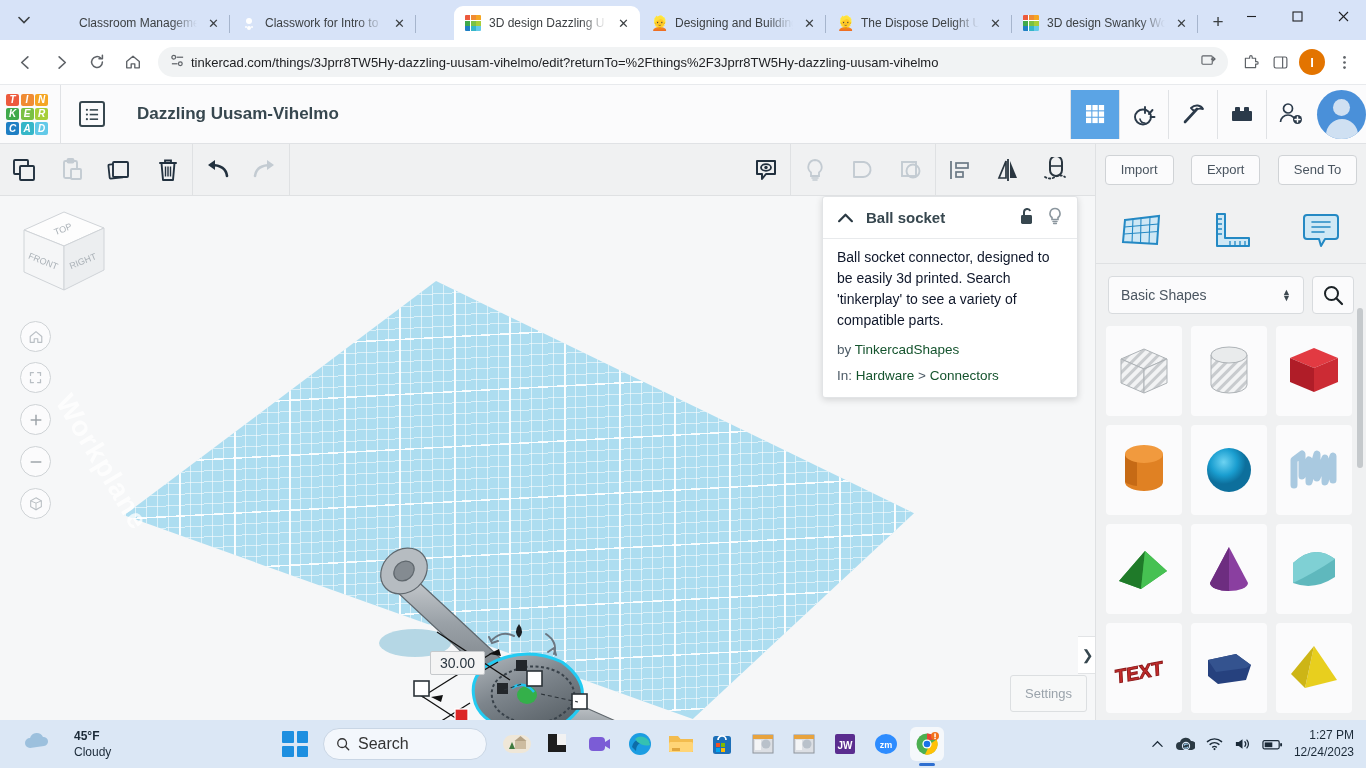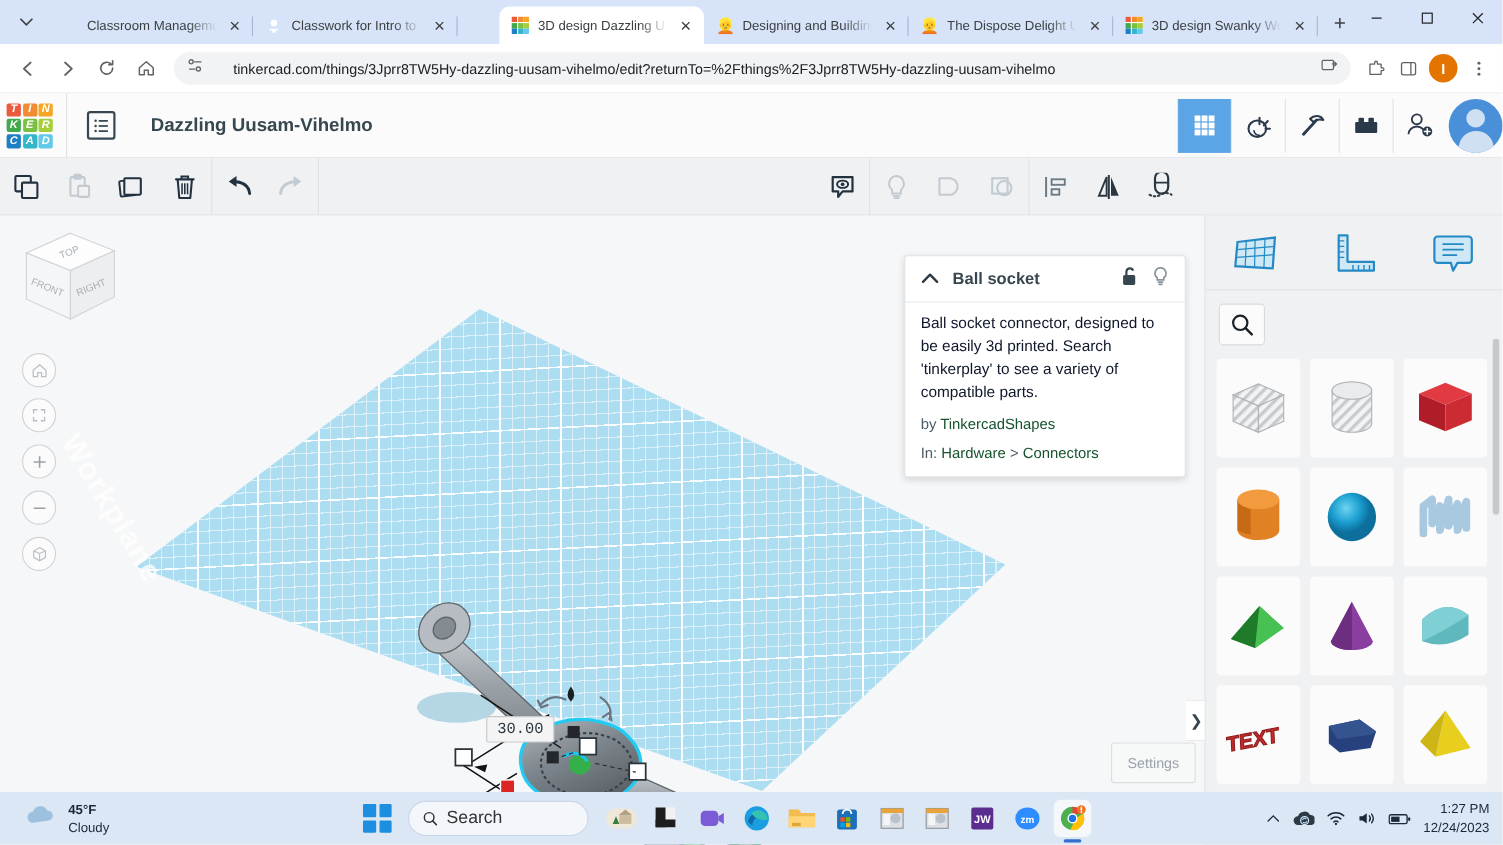--- a/index.html
+++ b/index.html
@@ -86,21 +86,21 @@
   .omnibar {
     height: 45px; background: #fff; display: flex; align-items: center;
     padding: 0 8px; gap: 2px; border-bottom: 1px solid #e8eaed;
   }
   .nav-btn {
     width: 34px; height: 34px; border-radius: 50%; flex: none;
     display: flex; align-items: center; justify-content: center; color: #5f6368;
   }
   .urlbar {
     flex: 1; height: 30px; background: #f1f3f4; border-radius: 16px;
-    display: flex; align-items: center; padding: 0 12px; gap: 27px;
+    display: flex; align-items: center; padding: 0 12px; gap: 6px;
     margin: 0 6px; min-width: 0;
   }
   .url-text {
     font-size: 13px; color: #202124; white-space: nowrap;
     overflow: hidden; text-overflow: ellipsis; flex: 1;
   }
   .omni-icon {
     width: 28px; height: 28px; display: flex; align-items: center;
     justify-content: center; color: #5f6368; flex: none; border-radius: 50%;
   }
@@ -218,21 +218,21 @@
   .nav-circle {
     position: absolute; left: 20px; width: 31px; height: 31px; border-radius: 50%;
     border: 1px solid #cfd3d6; background: rgba(255,255,255,.55);
     display: flex; align-items: center; justify-content: center; color: #b9bfc4;
   }
 
   
   .prop-panel {
     position: absolute; left: 822px; top: 0px; width: 256px;
     background: #fff; border: 1px solid #e2e4e6; border-radius: 3px;
-    box-shadow: 0 2px 7px rgba(0,0,0,.14); z-index: 20; margin-top: 36px;
+    box-shadow: 0 2px 7px rgba(0,0,0,.14); z-index: 20;
   }
   .prop-head {
     height: 42px; display: flex; align-items: center; padding: 0 14px; gap: 12px;
     border-bottom: 1px solid #e8eaec;
   }
   .prop-title { font-size: 15px; font-weight: bold; color: #37474f; flex: 1; }
   .prop-swatches { display: flex; justify-content: center; gap: 46px; padding: 20px 0 6px; }
   .sw-item { display: flex; flex-direction: column; align-items: center; gap: 8px; }
   .sw-circle { width: 48px; height: 48px; border-radius: 50%; }
   .sw-solid {
@@ -301,21 +301,21 @@
   .sp-scroll {
     position: absolute; right: 3px; top: 112px; width: 6px; height: 160px;
     background: #c5c9cc; border-radius: 3px;
   }
 
   
   .taskbar {
     position: absolute; left: 0; bottom: 0; width: 1366px; height: 48px;
     background: #dbe7f5; display: flex; align-items: center;
   }
-  .tb-weather { display: flex; align-items: center; gap: 10px; padding-left: 22px; width: 330px; }
+  .tb-weather { display: flex; align-items: center; gap: 22px; padding-left: 22px; width: 282px; }
   .weather-txt { font-size: 12px; color: #1b2a38; line-height: 1.35; }
   .weather-txt b { font-weight: bold; }
   .tb-center-items { display: flex; align-items: center; gap: 7px; }
   .tb-start {
     width: 26px; height: 26px; display: grid;
     grid-template-columns: 1fr 1fr; grid-template-rows: 1fr 1fr; gap: 3px;
   }
   .tb-start i { background: #1d8fe0; border-radius: 1px; }
   .tb-search {
     width: 164px; height: 32px; background: #f3f7fc; border: 1px solid #c9d6e5;
@@ -652,20 +652,25 @@
     </div>
     <div class="tb-btn">
       <svg width="28" height="26" viewBox="0 0 28 26">
         <path d="M8 5 a6 6 0 0112 0 v8 a6 6 0 01-12 0 Z" fill="none" stroke="#2a3640" stroke-width="2"></path>
         <path d="M8 9 h12" stroke="#2a3640" stroke-width="1.6"></path>
         <path d="M3 20 q5 3 10 0 q5 -3 10 0" fill="none" stroke="#2a3640" stroke-width="1.8" stroke-dasharray="1.5 2.5" stroke-linecap="round"></path>
       </svg>
     </div>
   </div>
 
+  <div class="tb-right">
+    <div class="tb-pill">Import</div>
+    <div class="tb-pill">Export</div>
+    <div class="tb-pill">Send To</div>
+  </div>
 </div>
 
 <div class="tc-body">
 
   <div class="canvas">
 
     <div class="workplane">
       <div class="wp-grid"></div>
     </div>
     <div class="wp-label">Workplane</div>
@@ -755,21 +760,21 @@
       </g>
       <path d="M519 428 q6 8 0 14 q-6 -6 0 -14 Z" fill="#1b1f23"></path>
 
       <g stroke="#2b3238" stroke-width="1.1" stroke-dasharray="4 3" fill="none">
         <path d="M468 527 L540 531"></path>
           <path d="M541 498 L578 506"></path>
         <path d="M504 494 L522 488"></path>
       </g>
     </svg>
 
-    <div class="dim-label" style="left:442px; top:455px;font-family:Liberation Mono, monospace;">30.00</div>
+    <div class="dim-label" style="left:430px; top:455px;">30.00</div>
 
     <svg class="viewcube" viewBox="0 0 100 100">
       <path d="M50 6 L90 22 L50 40 L10 24 Z" fill="#fdfdfd" stroke="#d0d4d8" stroke-width="1"></path>
       <path d="M10 24 L50 40 L50 84 L10 66 Z" fill="#f5f6f7" stroke="#d0d4d8" stroke-width="1"></path>
       <path d="M50 40 L90 22 L90 64 L50 84 Z" fill="#eceef0" stroke="#d0d4d8" stroke-width="1"></path>
       <text x="50" y="26" font-size="9" fill="#aab1b7" text-anchor="middle" transform="rotate(-21 50 26)" font-family="Liberation Sans">TOP</text>
       <text x="28" y="58" font-size="9" fill="#aab1b7" text-anchor="middle" transform="rotate(22 28 58)" font-family="Liberation Sans">FRONT</text>
       <text x="70" y="58" font-size="9" fill="#aab1b7" text-anchor="middle" transform="rotate(-22 70 58)" font-family="Liberation Sans">RIGHT</text>
     </svg>
 
@@ -870,20 +875,27 @@
       </div>
       <div class="shape-tool">
         <svg width="44" height="40" viewBox="0 0 44 40">
           <path d="M8 5 h28 a3 3 0 013 3 v18 a3 3 0 01-3 3 H26 l-4 7 l-2 -7 H8 a3 3 0 01-3 -3 V8 a3 3 0 013 -3Z" fill="#cfe8f5" stroke="#2489c4" stroke-width="2" stroke-linejoin="round"></path>
           <path d="M13 12 h18 M13 17 h18 M13 22 h12" stroke="#2489c4" stroke-width="1.6" stroke-linecap="round"></path>
         </svg>
       </div>
     </div>
 
     <div class="shape-selector">
+      <div class="shape-dropdown">
+        <span>Basic Shapes</span>
+        <span class="dd-arrows">
+          <span>▲</span>
+            <span>▼</span>
+        </span>
+      </div>
       <div class="shape-search">
         <svg width="22" height="22" viewBox="0 0 22 22">
             <circle cx="9.5" cy="9.5" r="6.5" fill="none" stroke="currentColor" stroke-width="2"></circle>
             <line x1="14.3" y1="14.3" x2="20" y2="20" stroke="currentColor" stroke-width="2.2" stroke-linecap="round"></line>
           </svg>
       </div>
     </div>
 
     <div class="shape-grid">
 

